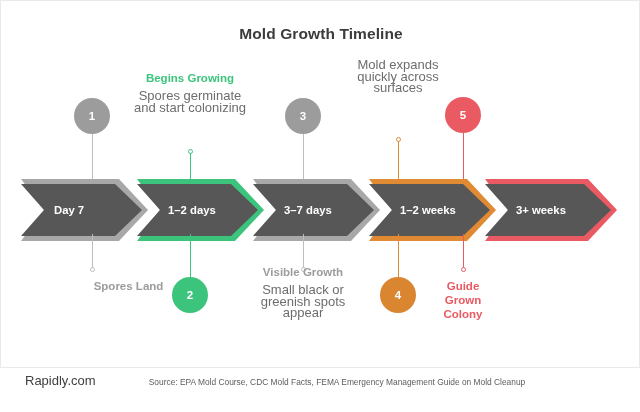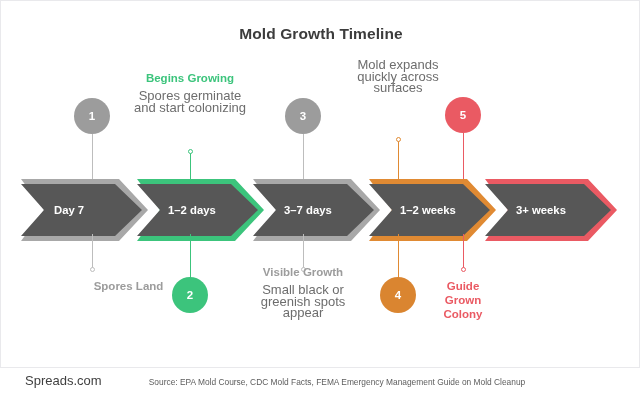--- a/index.html
+++ b/index.html
@@ -201,16 +201,16 @@
     </div>
     <div class="desc">Small black or greenish spots appear</div>
   </div>
 
   <div class="callout" style="left:428px;top:278px;width:68px;">
     <div class="head red">
       <span>Guide Grown Colony</span>
     </div>
   </div>
 
-  <div id="brand">Spreads.com</div>
+  <div id="brand">Rapidly.com</div>
   <div id="source">Source: EPA Mold Course, CDC Mold Facts, FEMA Emergency Management Guide on Mold Cleanup</div>
 
 </div>
 
 </body></html>

